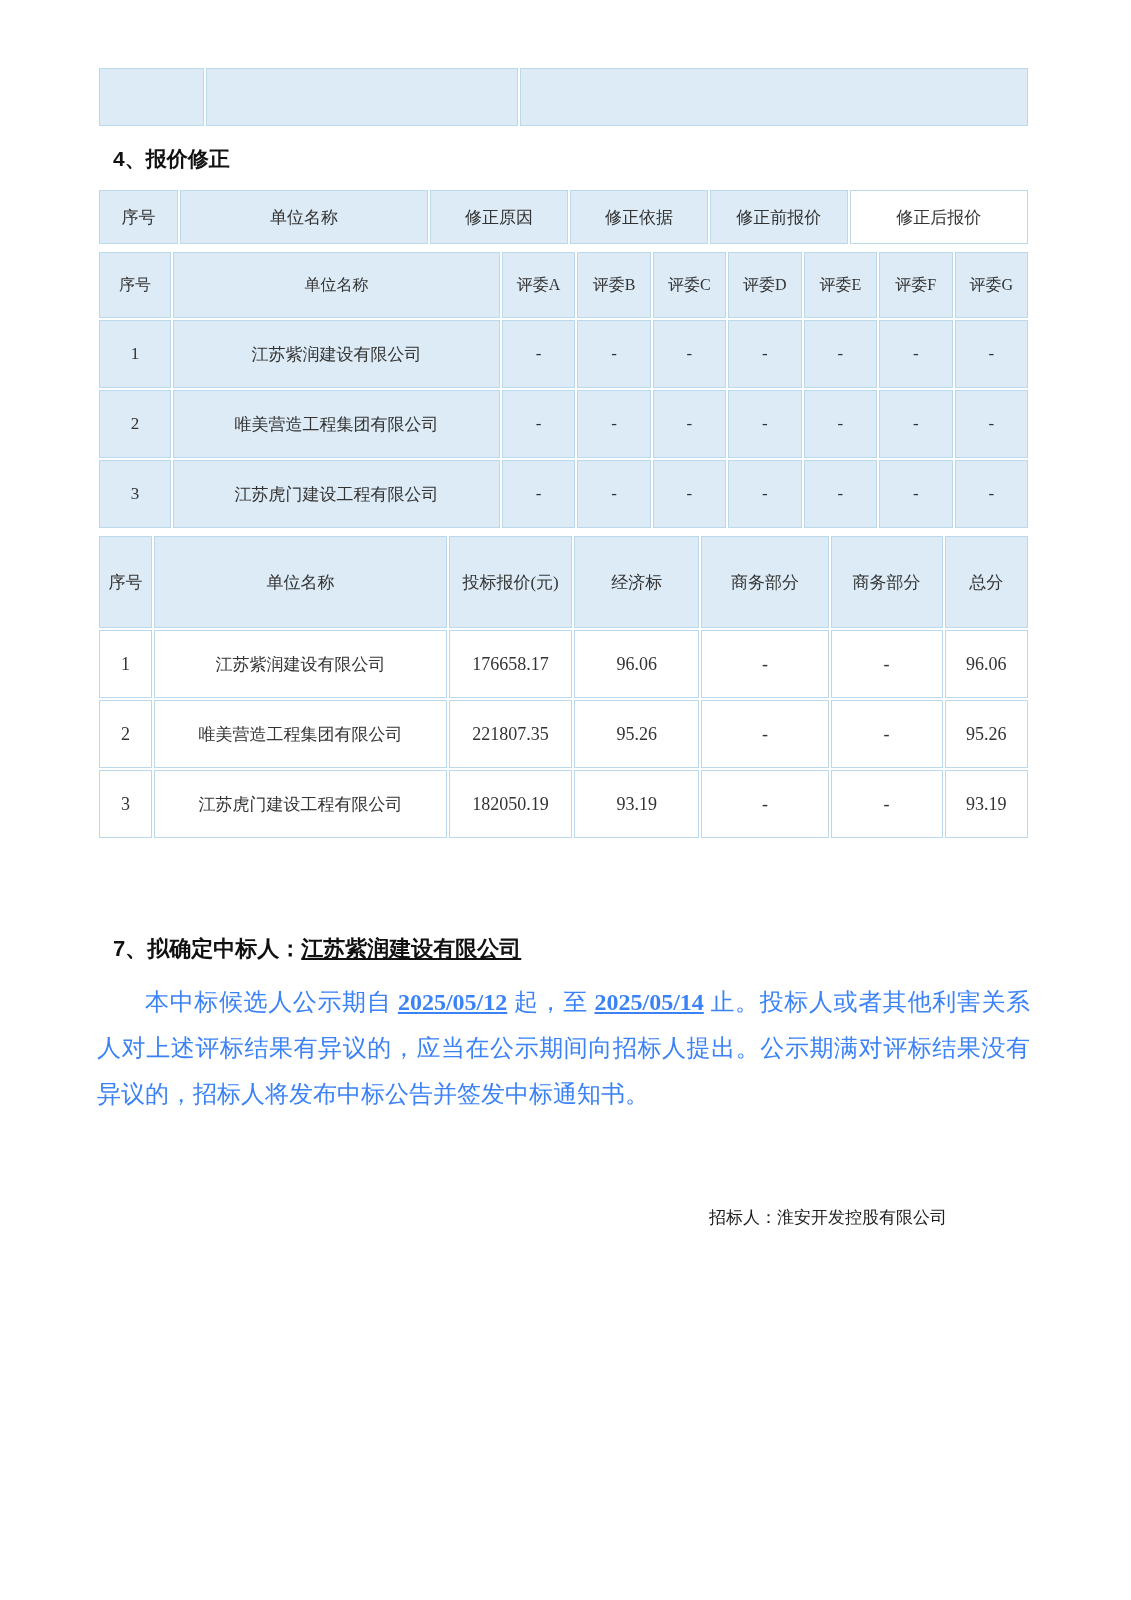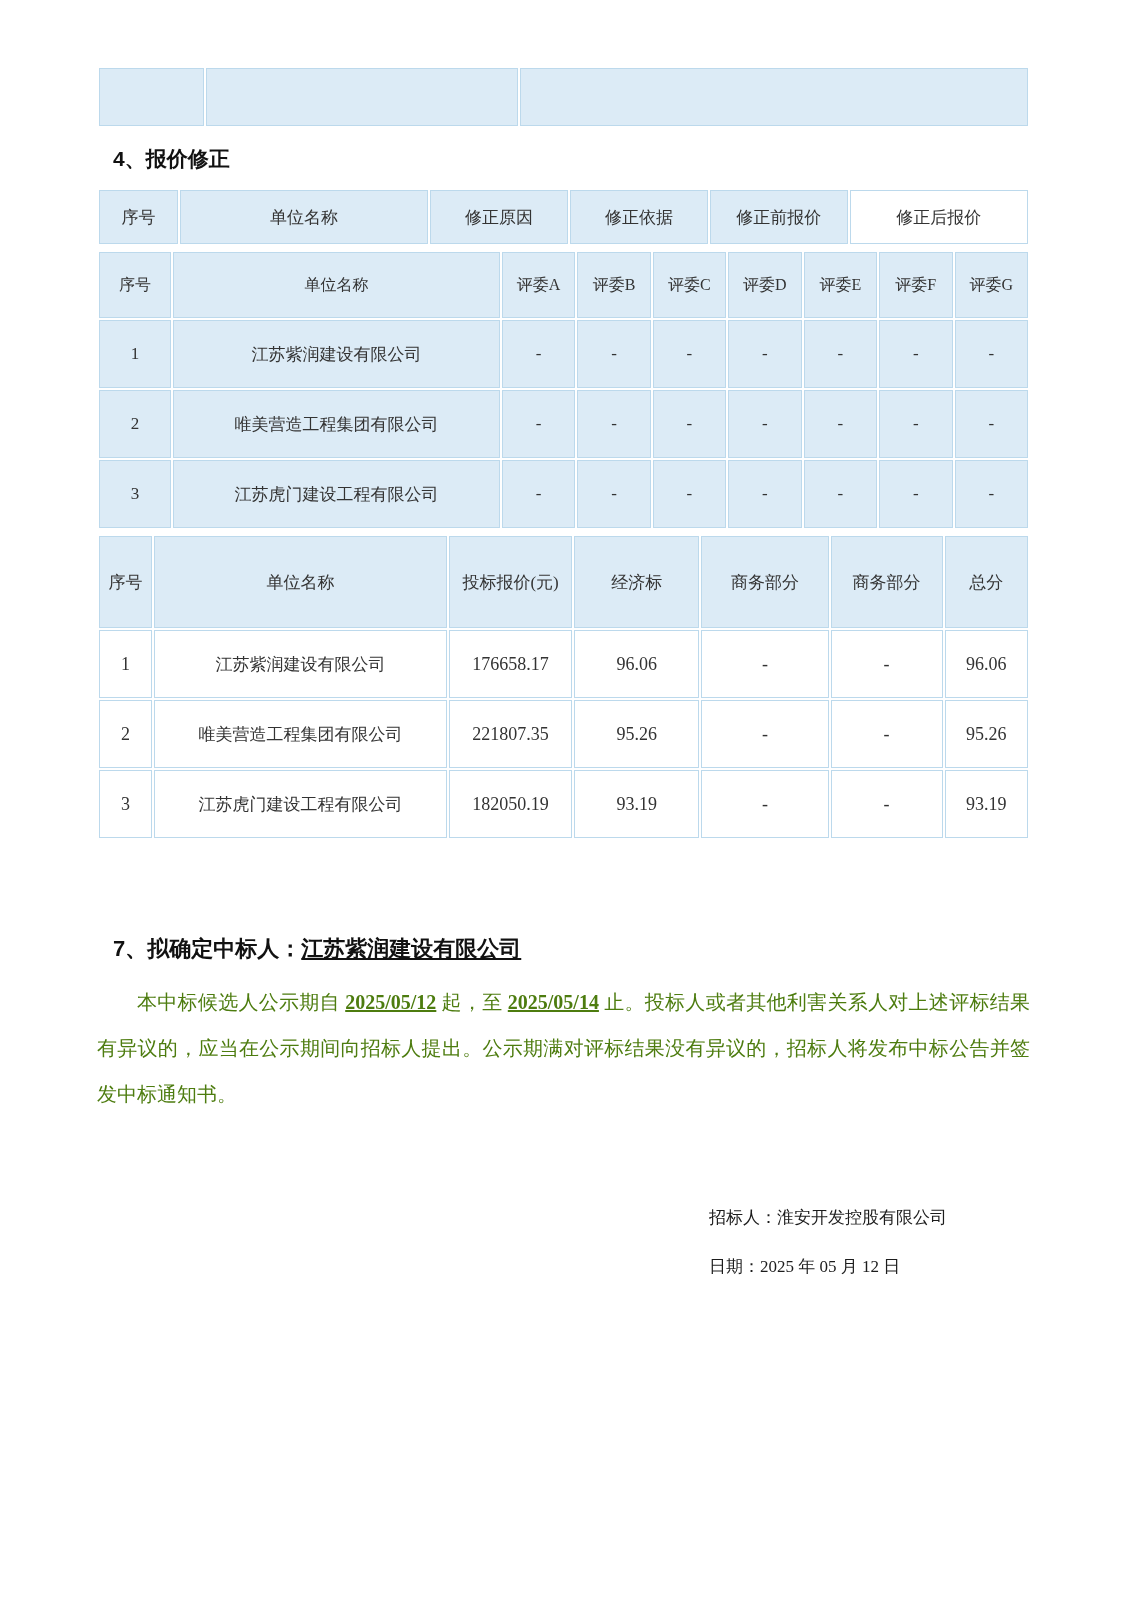--- a/index.html
+++ b/index.html
@@ -41,21 +41,21 @@
   .h7-title{margin-top:95px;font-size:22px;line-height:28px;}
   .u{text-decoration:underline;}
 
   .carryover-table{margin-top:66px;}
   .s4-table{margin-top:6px;}
   .s5-table{margin-top:4px;}
   .s6-table{margin-top:4px;}
 
   .notice{
     margin-top:16px;
-    font-size:20px;line-height:46px;color:#4d7c0f;
+    font-size:24px;line-height:46px;color:#3b82f6;
     text-align:justify;text-indent:2em;
   }
   .notice b.date{font-weight:bold;text-decoration:underline;}
 
   .signature{
     margin-top:76px;margin-left:612px;
     font-size:17px;line-height:49px;color:#1c1c1c;
   }
 </style>
 </head>
@@ -210,17 +210,16 @@
       </tr>
     </tbody>
       </table>
 
     <h2 class="h7-title"><span>7、拟确定中标人：</span><span class="u">江苏紫润建设有限公司</span></h2>
 
     <p class="notice"><span>本中标候选人公示期自 </span><b class="date">2025/05/12</b><span> 起，至 </span><b class="date">2025/05/14</b><span> 止。投标人或者其他利害关系人对上述评标结果有异议的，应当在公示期间向招标人提出。公示期满对评标结果没有异议的，招标人将发布中标公告并签发中标通知书。</span></p>
 
     <div class="signature">
       <div>招标人：淮安开发控股有限公司</div>
-      <div>日期：2025 年 05 月 12 日</div>
     </div>
 
   </div>
 </div>
 
 </body></html>

